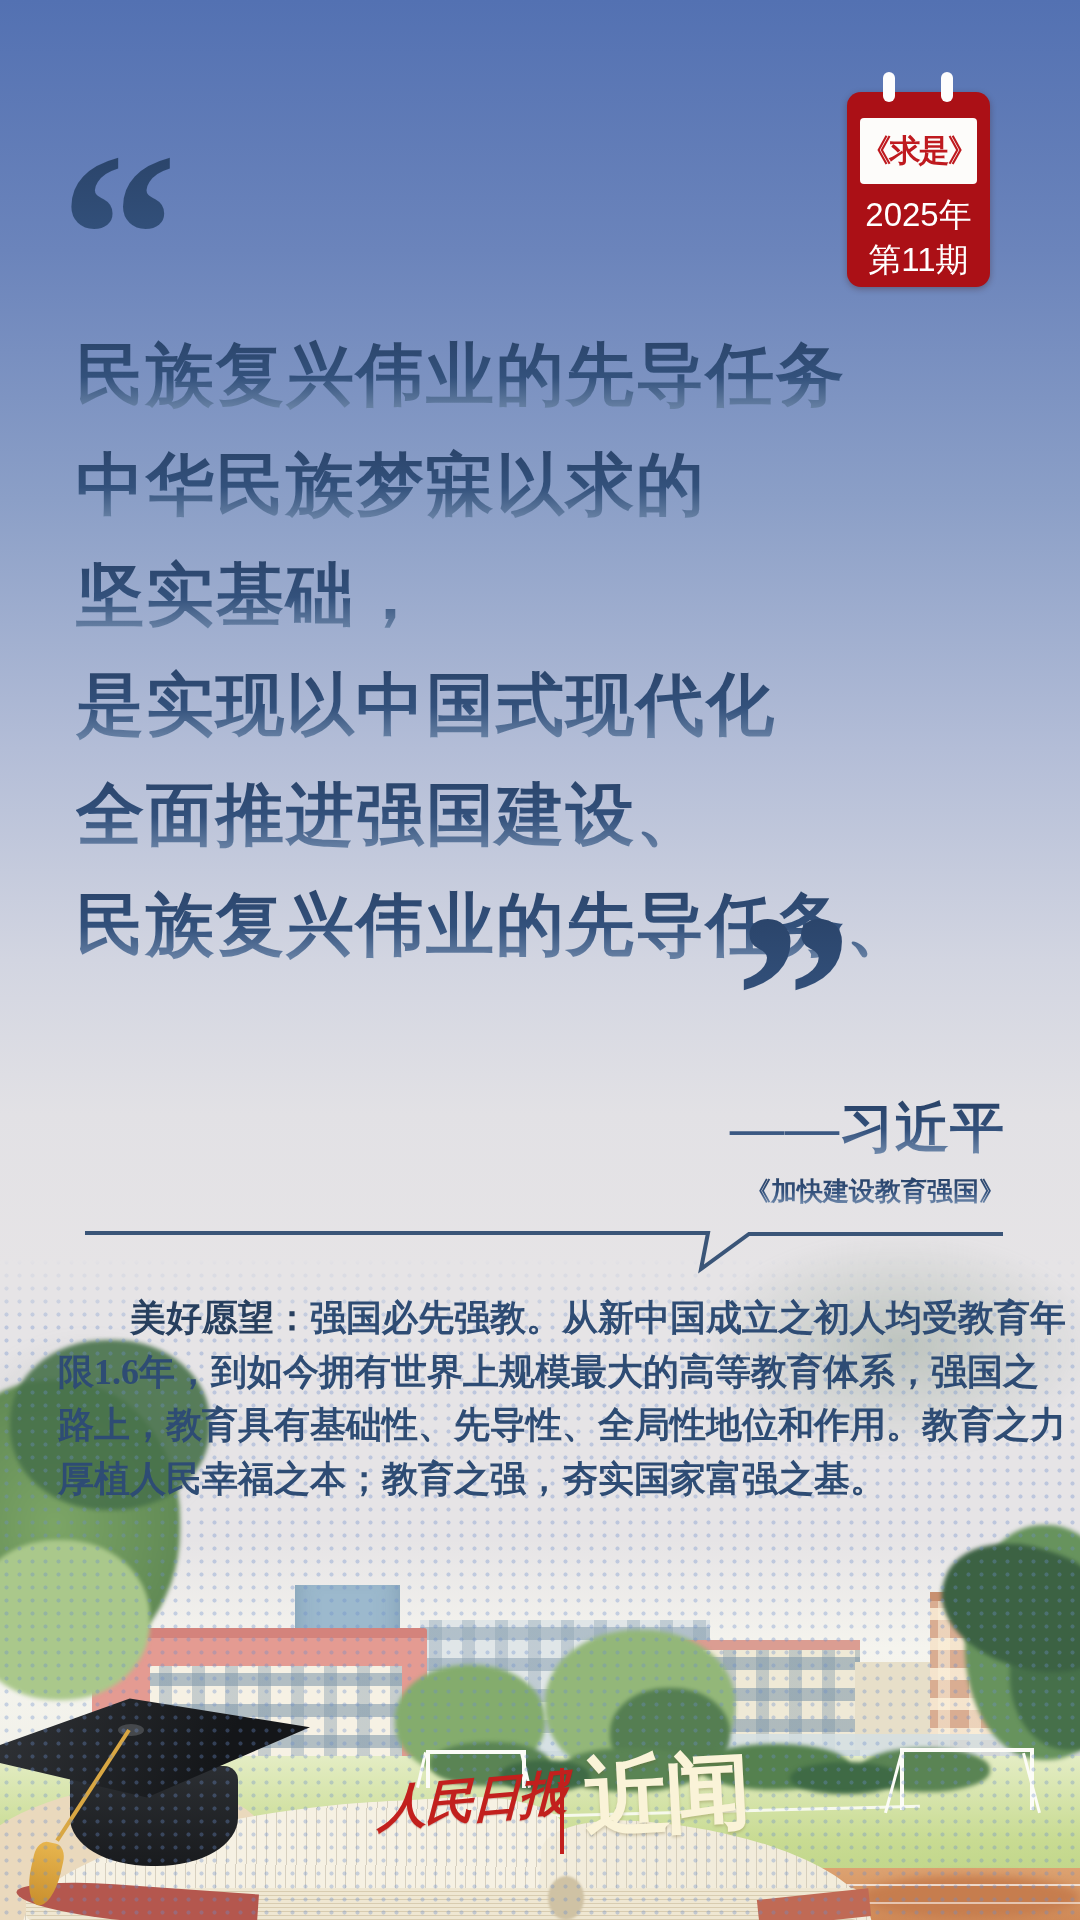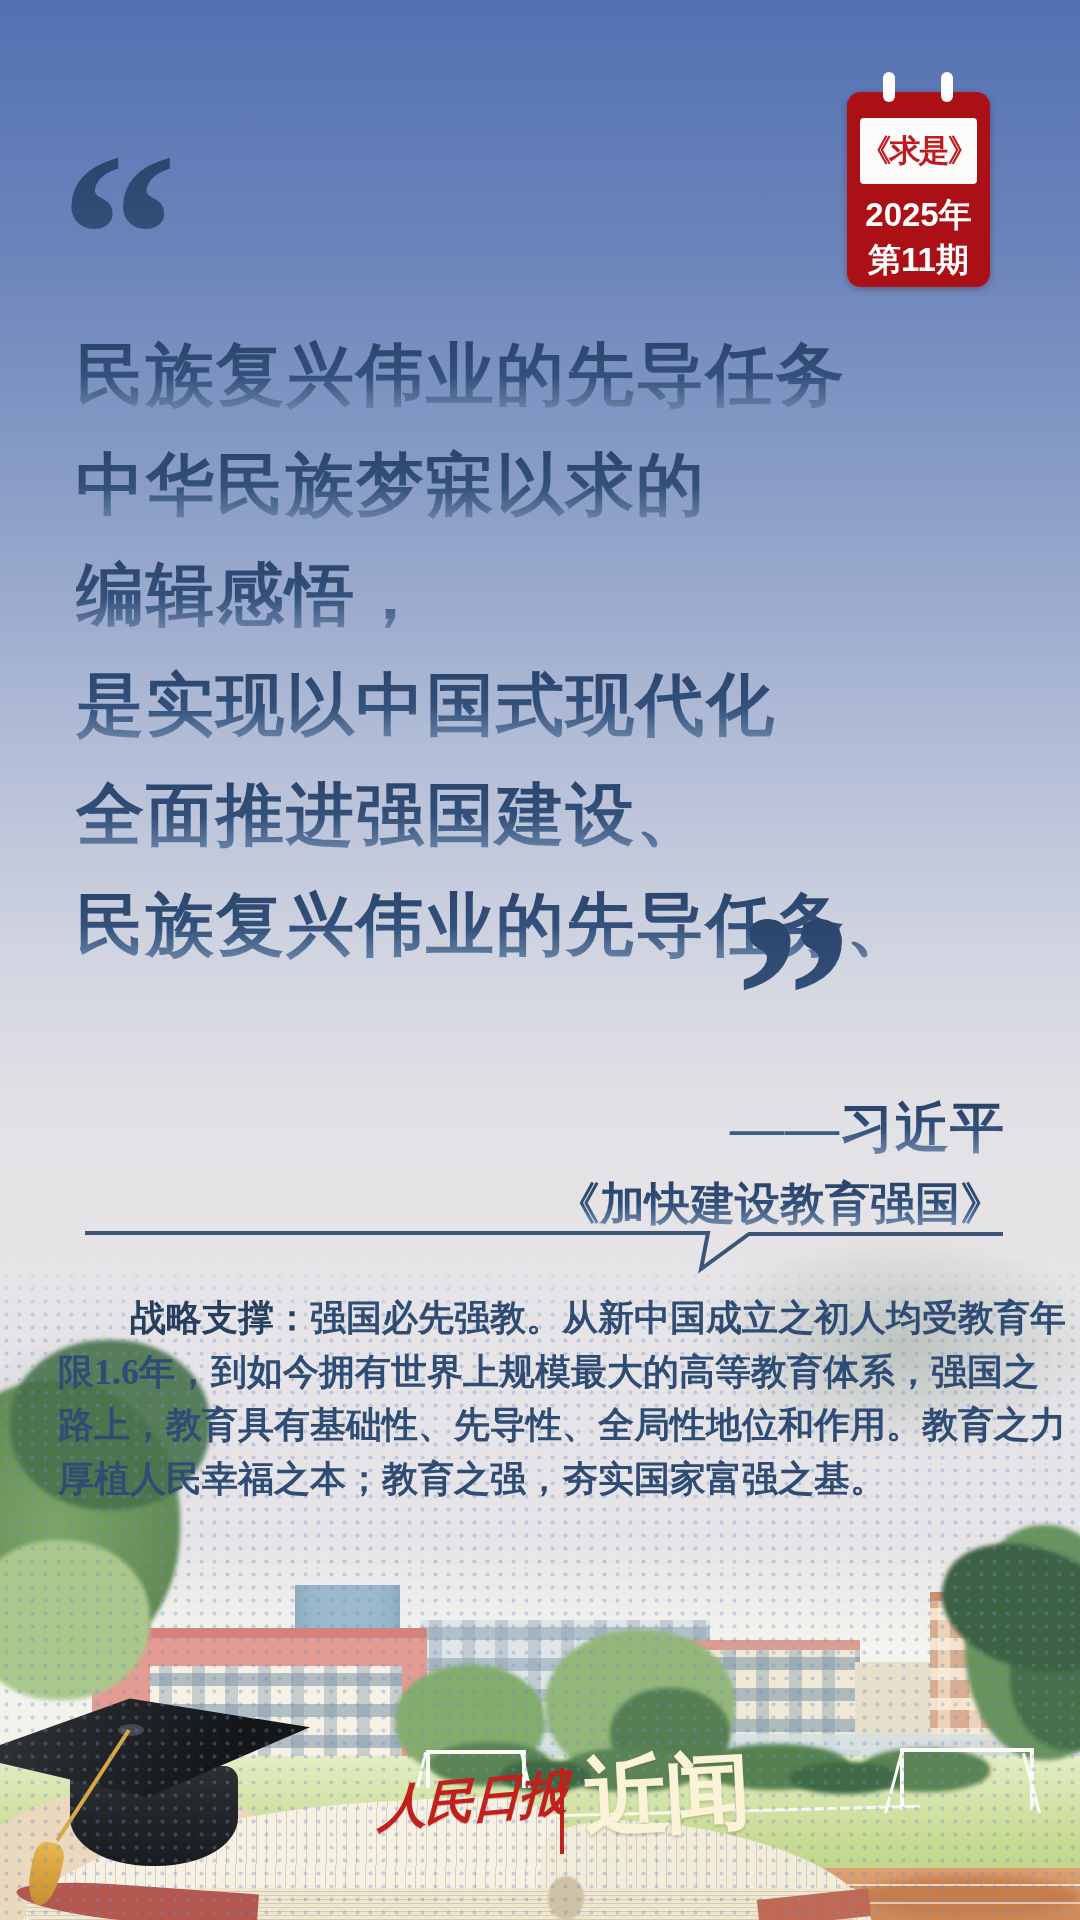--- a/index.html
+++ b/index.html
@@ -11,36 +11,36 @@
   .abs{position:absolute;}
 
   
   .badge-body{left:847px;top:92px;width:143px;height:195px;background:#ab1016;
     border-radius:14px;box-shadow:0 2px 6px rgba(60,20,20,.35);z-index:7;}
   .badge-pin{top:72px;width:12px;height:30px;background:#fdfdfd;border-radius:6px;z-index:8;}
   .badge-white{left:13px;top:26px;width:117px;height:66px;background:#fdfcfa;border-radius:4px;
     display:flex;align-items:center;justify-content:center;}
   .badge-pub{font-size:31px;font-weight:bold;color:#bf1a1f;letter-spacing:-2px;}
   .badge-dates{left:0;top:100px;width:143px;text-align:center;color:#fff;
-    font-family:"Liberation Sans","DejaVu Sans",sans-serif;font-weight:700;
+    font-family:"Liberation Sans","DejaVu Sans",sans-serif;font-weight:400;
     font-size:33px;line-height:45px;}
 
   
   .grad-text{color:#33517a;font-weight:bold;}
   @supports ((-webkit-background-clip:text) or (background-clip:text)){
     .grad-text{background:linear-gradient(180deg,#273f63 0%,#33517c 52%,#8ba2c0 100%);
       -webkit-background-clip:text;background-clip:text;color:transparent;
       -webkit-text-fill-color:transparent;}
   }
   .quote-mark{font-size:235px;line-height:1;z-index:6;}
   .quote-block{left:76px;top:320px;width:860px;z-index:6;}
   .q-line{font-size:68px;line-height:110px;letter-spacing:2px;white-space:nowrap;}
   .attr{left:400px;top:1092px;width:605px;text-align:right;font-size:54px;
     letter-spacing:1px;z-index:6;}
-  .src{left:400px;top:1174px;width:605px;text-align:right;font-size:45px;z-index:6;}
+  .src{left:400px;top:1174px;width:605px;text-align:right;font-size:26px;z-index:6;}
 
   
   .commentary{left:58px;top:1292px;width:965px;z-index:6;color:#2e4c74;
     font-size:36px;line-height:53.5px;font-weight:600;}
   .commentary .c-line{white-space:nowrap;}
   .c-indent{display:inline-block;width:72px;}
   .c-label{font-weight:900;color:#273f5e;}
 
   
   .blob{border-radius:48%;filter:blur(2px);}
@@ -82,36 +82,36 @@
       <div>2025年</div>
       <div>第11期</div>
     </div>
   </div>
 
   <div class="abs quote-mark grad-text" style="left:60px;top:118px;">“</div>
 
   <div class="abs quote-block">
     <div class="q-line grad-text">民族复兴伟业的先导任务</div>
     <div class="q-line grad-text">中华民族梦寐以求的</div>
-    <div class="q-line grad-text">编辑感悟，</div>
+    <div class="q-line grad-text">坚实基础，</div>
     <div class="q-line grad-text">是实现以中国式现代化</div>
     <div class="q-line grad-text">全面推进强国建设、</div>
     <div class="q-line grad-text">民族复兴伟业的先导任务、</div>
   </div>
   <div class="abs quote-mark grad-text" style="left:735px;top:880px;">”</div>
 
   <div class="abs attr grad-text">——习近平</div>
   <div class="abs src grad-text">《加快建设教育强国》</div>
 
   <svg class="abs" style="left:0;top:1218px;z-index:6;" width="1080" height="70" viewBox="0 0 1080 70">
     <path d="M85 15 L708 15 L701 51 L749 16 L1003 16" fill="none" stroke="#3a5578" stroke-width="4"></path>
   </svg>
 
   <div class="abs commentary">
-    <div class="c-line"><span class="c-indent"></span><span class="c-label">战略支撑：</span><span>强国必先强教。从新中国成立之初人均受教育年</span></div>
+    <div class="c-line"><span class="c-indent"></span><span class="c-label">美好愿望：</span><span>强国必先强教。从新中国成立之初人均受教育年</span></div>
     <div class="c-line">限1.6年，到如今拥有世界上规模最大的高等教育体系，强国之</div>
     <div class="c-line">路上，教育具有基础性、先导性、全局性地位和作用。教育之力，</div>
     <div class="c-line">厚植人民幸福之本；教育之强，夯实国家富强之基。</div>
   </div>
 
   <div class="abs" style="left:0;top:1540px;width:1080px;height:240px;z-index:1;
        background:linear-gradient(180deg,rgba(245,244,238,0),#f5f4ee 45%,#f1f1e9);"></div>
   <div class="abs" style="left:-40px;top:1330px;width:260px;height:210px;z-index:1;border-radius:50%;
        background:radial-gradient(rgba(148,158,155,.4),rgba(148,158,155,0) 70%);filter:blur(6px);"></div>
   <div class="abs" style="left:700px;top:1235px;width:400px;height:220px;z-index:1;border-radius:50%;

